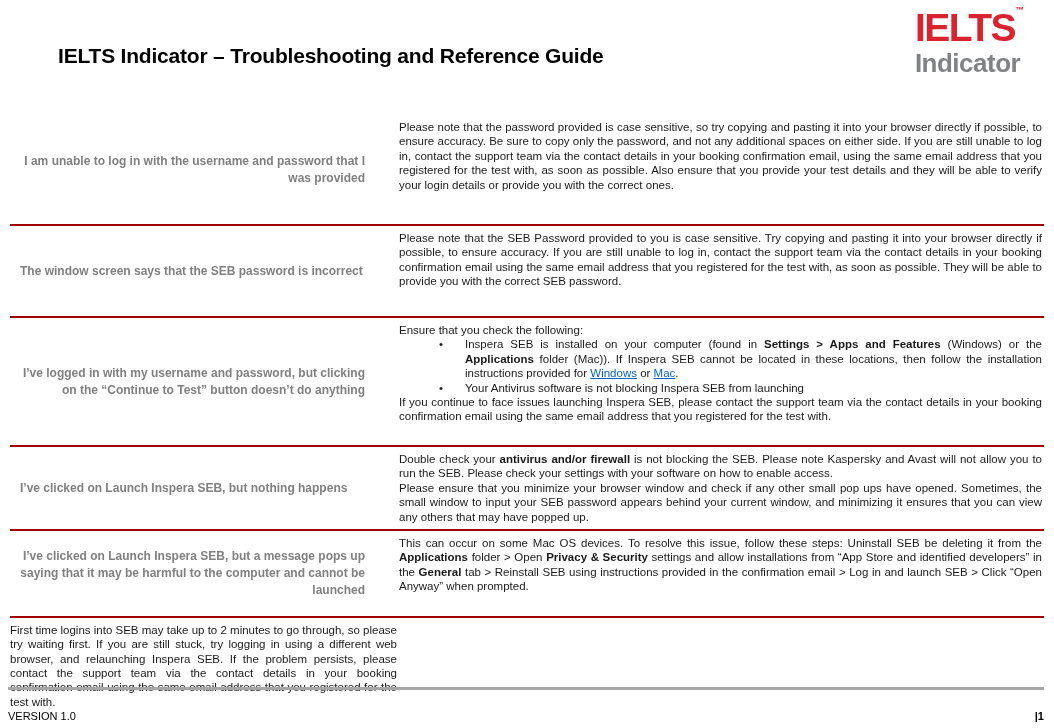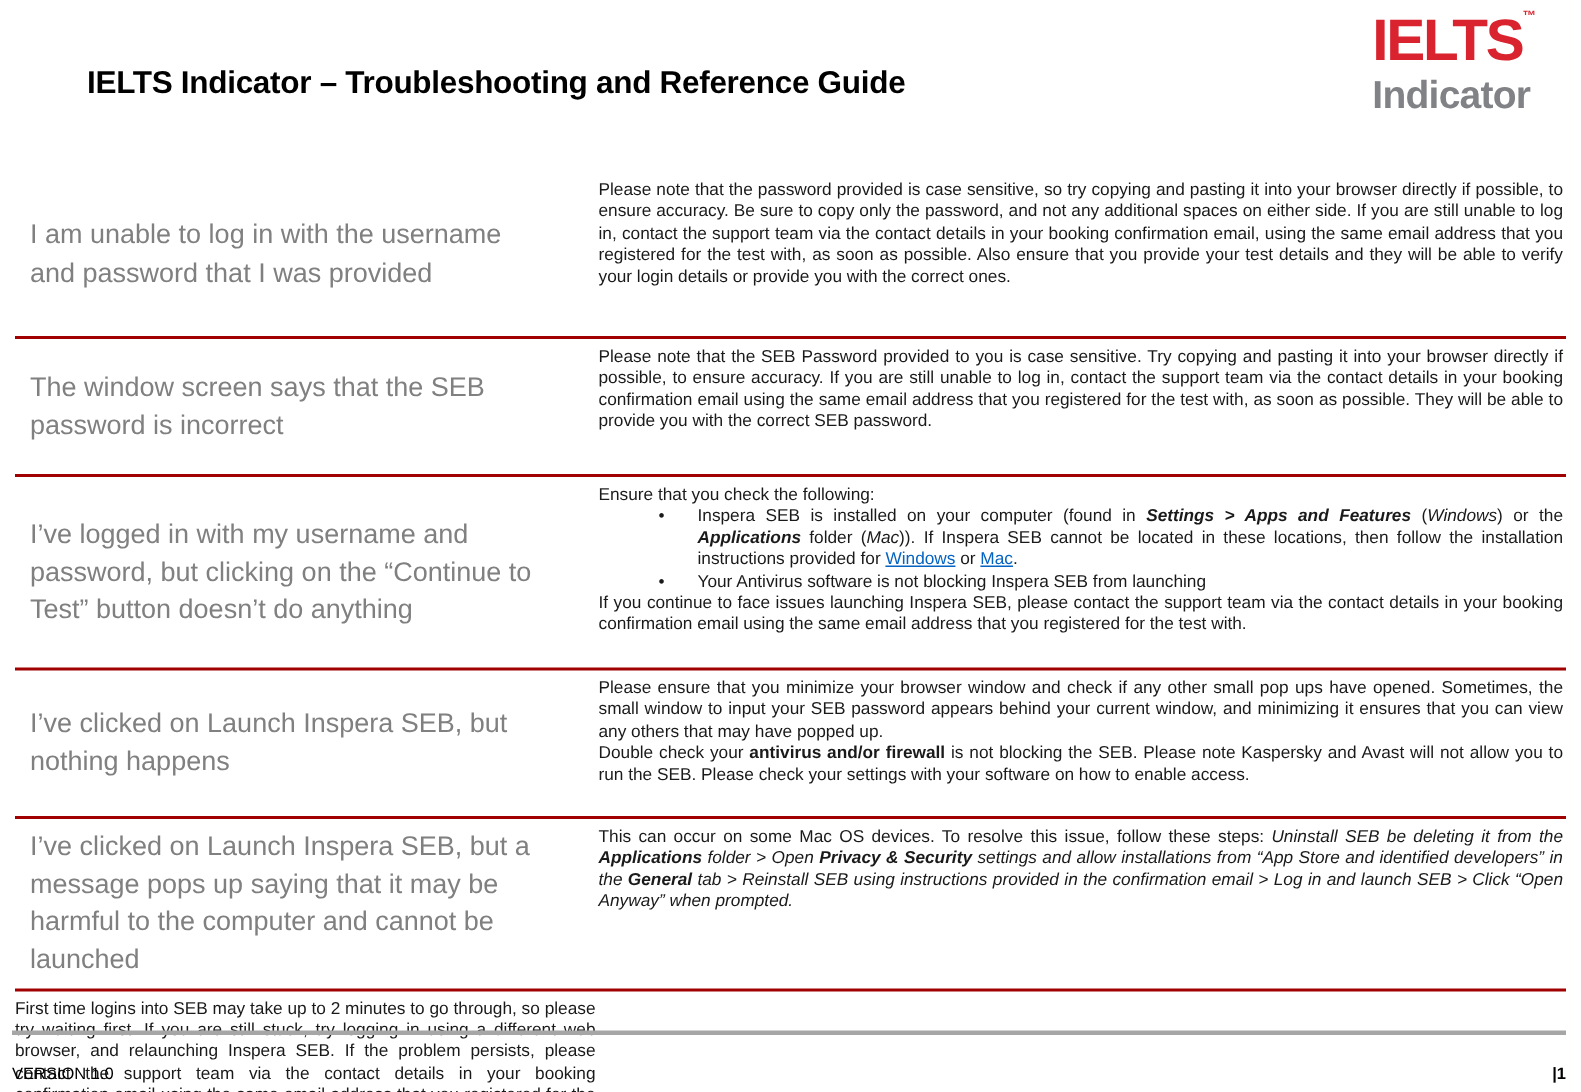--- a/index.html
+++ b/index.html
@@ -26,27 +26,27 @@
   .faq{margin:15px 10px 0 10px;}
   .faq-row{display:grid;grid-template-columns:389px 1fr;}
   .faq-row:not(:last-child){border-bottom:2px solid var(--divider-red);}
   .faq-row:nth-child(1){min-height:111px;}
   .faq-row:nth-child(2){min-height:92px;}
   .faq-row:nth-child(3){min-height:129px;}
   .faq-row:nth-child(4){min-height:76px;}
   .faq-row:nth-child(5){min-height:87px;}
   .faq-row:nth-child(6){min-height:80px;}
   .q-cell{display:flex;align-items:center;padding:6px 34px 6px 10px;}
-  .q-text{font-size:18px;font-weight:normal;color:var(--question-gray);line-height:1.4;}
-  .a-cell{padding:5px 2px 20px 0;font-size:11.5px;line-height:1.25;color:#1a1a1a;}
+  .q-text{font-size:12px;font-weight:bold;color:var(--question-gray);line-height:1.4;text-align:right;}
+  .a-cell{padding:5px 2px 5px 0;font-size:11.5px;line-height:1.25;color:#1a1a1a;}
   .a-para{text-align:justify;}
   .a-bullet{position:relative;padding-left:66px;text-align:justify;}
   .a-bullet::before{content:"\2022";position:absolute;left:40px;top:0;}
   .seg-b{font-weight:bold;}
-  .seg-i{font-style:italic;}
+  .seg-i{}
   a.seg-link{color:var(--link-blue);text-decoration:underline;cursor:pointer;}
 
   
   .footer{position:absolute;left:8px;right:10px;bottom:6px;border-top:3px solid var(--footer-rule-gray);
           padding-top:20px;display:flex;justify-content:space-between;font-size:11px;color:#000;}
   .pagenum{font-weight:bold;}
 </style>
 </head>
 <body>
 
@@ -86,22 +86,22 @@
           <div class="a-bullet"><span>Inspera SEB is installed on your computer (found in </span><span class="seg-b seg-i">Settings &gt; Apps and Features</span><span> (</span><span class="seg-i">Windows</span><span>) or the </span><span class="seg-b seg-i">Applications</span><span> folder (</span><span class="seg-i">Mac</span><span>)). If Inspera SEB cannot be located in these locations, then follow the installation instructions provided for </span><a class="seg-link" href="#">Windows</a><span> or </span><a class="seg-link" href="#">Mac</a><span>.</span></div>
           <div class="a-bullet"><span>Your Antivirus software is not blocking Inspera SEB from launching</span></div>
           <div class="a-para"><span>If you continue to face issues launching Inspera SEB, please contact the support team via the contact details in your booking confirmation email using the same email address that you registered for the test with.</span></div>
         </div>
       </div>
       <div class="faq-row">
         <div class="q-cell">
           <div class="q-text">I’ve clicked on Launch Inspera SEB, but nothing happens</div>
         </div>
         <div class="a-cell">
+          <div class="a-para"><span>Double check your </span><span class="seg-b">antivirus and/or firewall</span><span> is not blocking the SEB. Please note Kaspersky and Avast will not allow you to run the SEB. Please check your settings with your software on how to enable access.</span></div>
           <div class="a-para"><span>Please ensure that you minimize your browser window and check if any other small pop ups have opened. Sometimes, the small window to input your SEB password appears behind your current window, and minimizing it ensures that you can view any others that may have popped up.</span></div>
-          <div class="a-para"><span>Double check your </span><span class="seg-b">antivirus and/or firewall</span><span> is not blocking the SEB. Please note Kaspersky and Avast will not allow you to run the SEB. Please check your settings with your software on how to enable access.</span></div>
         </div>
       </div>
       <div class="faq-row">
         <div class="q-cell">
           <div class="q-text">I’ve clicked on Launch Inspera SEB, but a message pops up saying that it may be harmful to the computer and cannot be launched</div>
         </div>
         <div class="a-cell">
           <div class="a-para"><span>This can occur on some Mac OS devices. To resolve this issue, follow these steps: </span><span class="seg-i">Uninstall SEB be deleting it from the </span><span class="seg-b seg-i">Applications</span><span class="seg-i"> folder &gt; Open </span><span class="seg-b seg-i">Privacy &amp; Security</span><span class="seg-i"> settings and allow installations from “App Store and identified developers” in the </span><span class="seg-b seg-i">General</span><span class="seg-i"> tab &gt; Reinstall SEB using instructions provided in the confirmation email &gt; Log in and launch SEB &gt; Click “Open Anyway” when prompted.</span></div>
         </div>
       </div>

